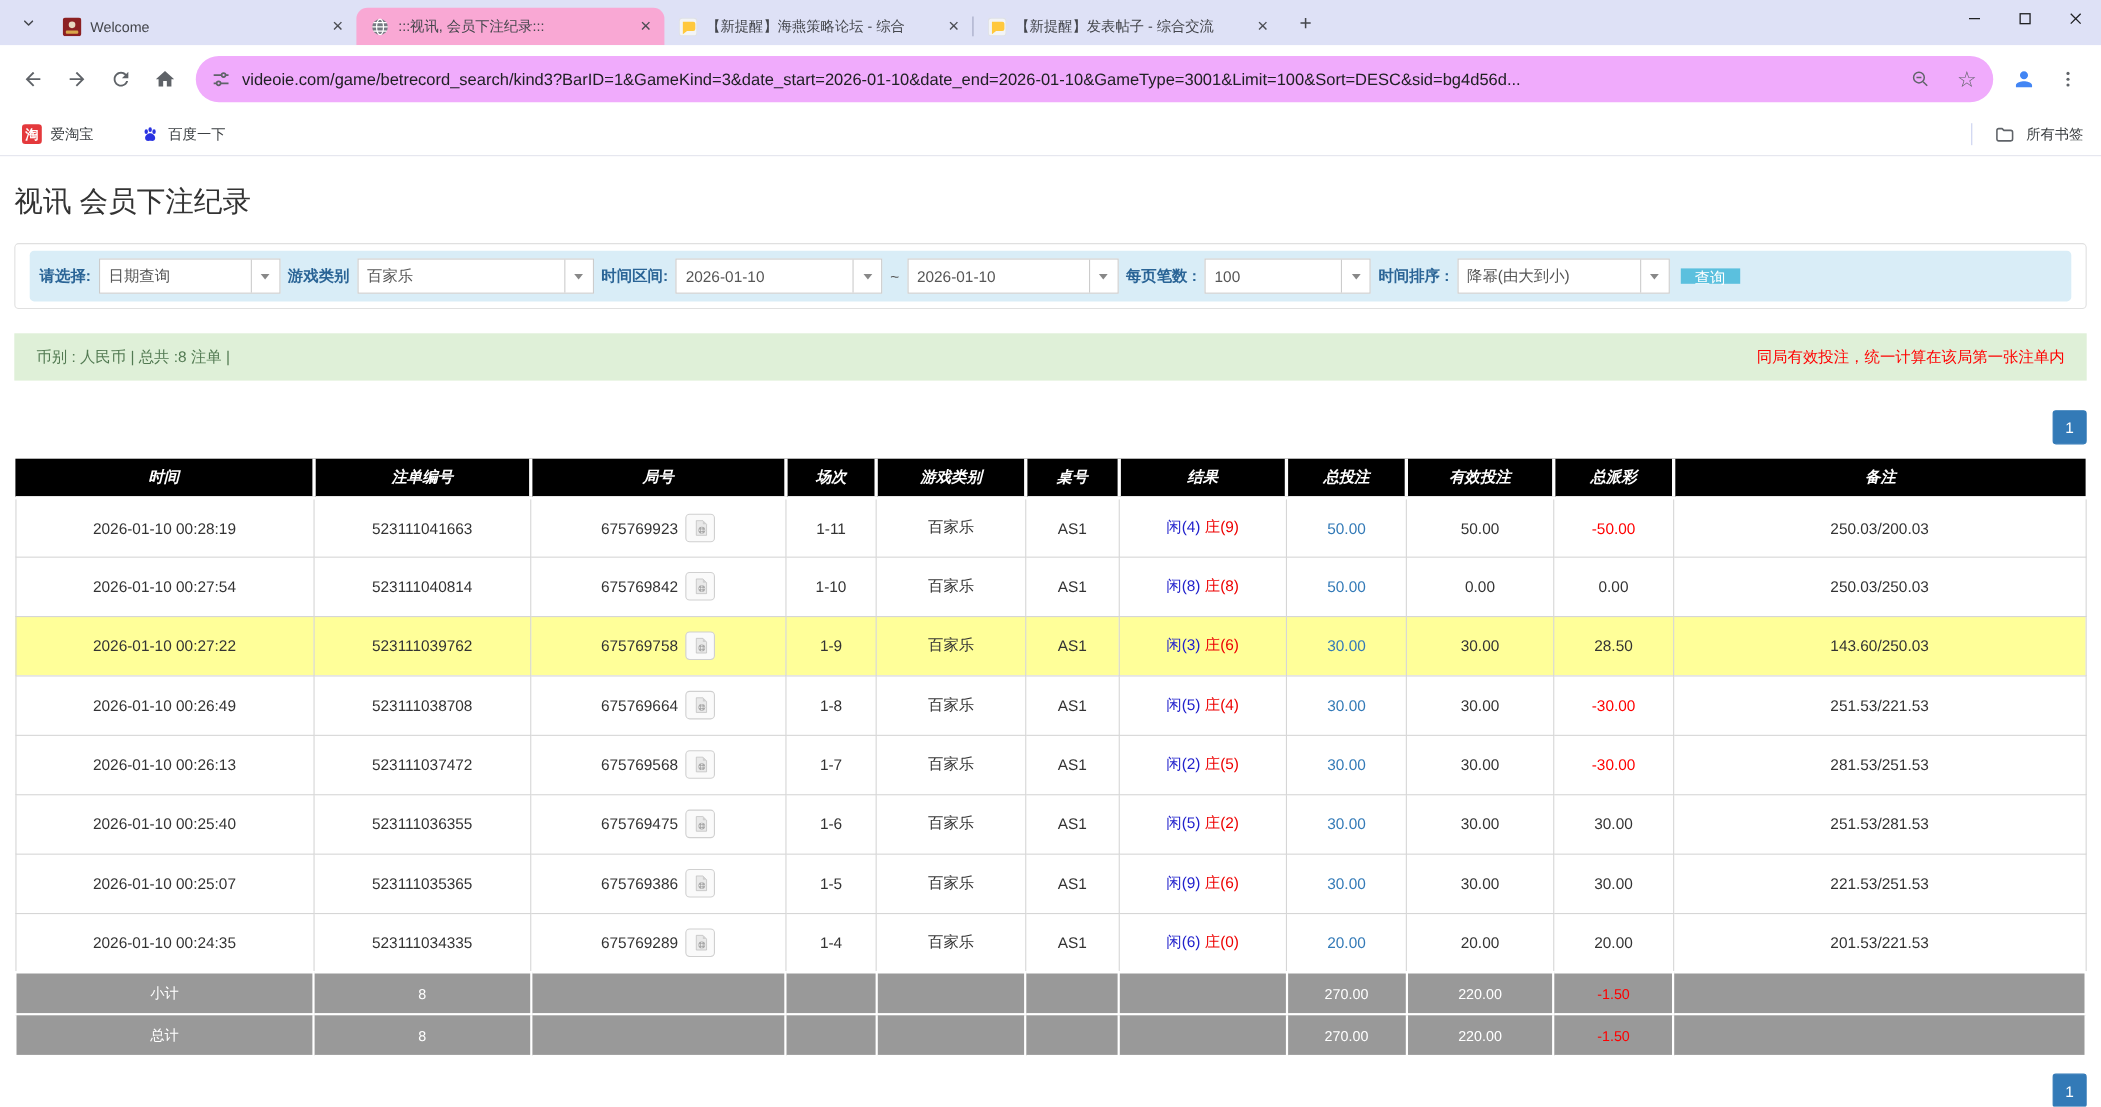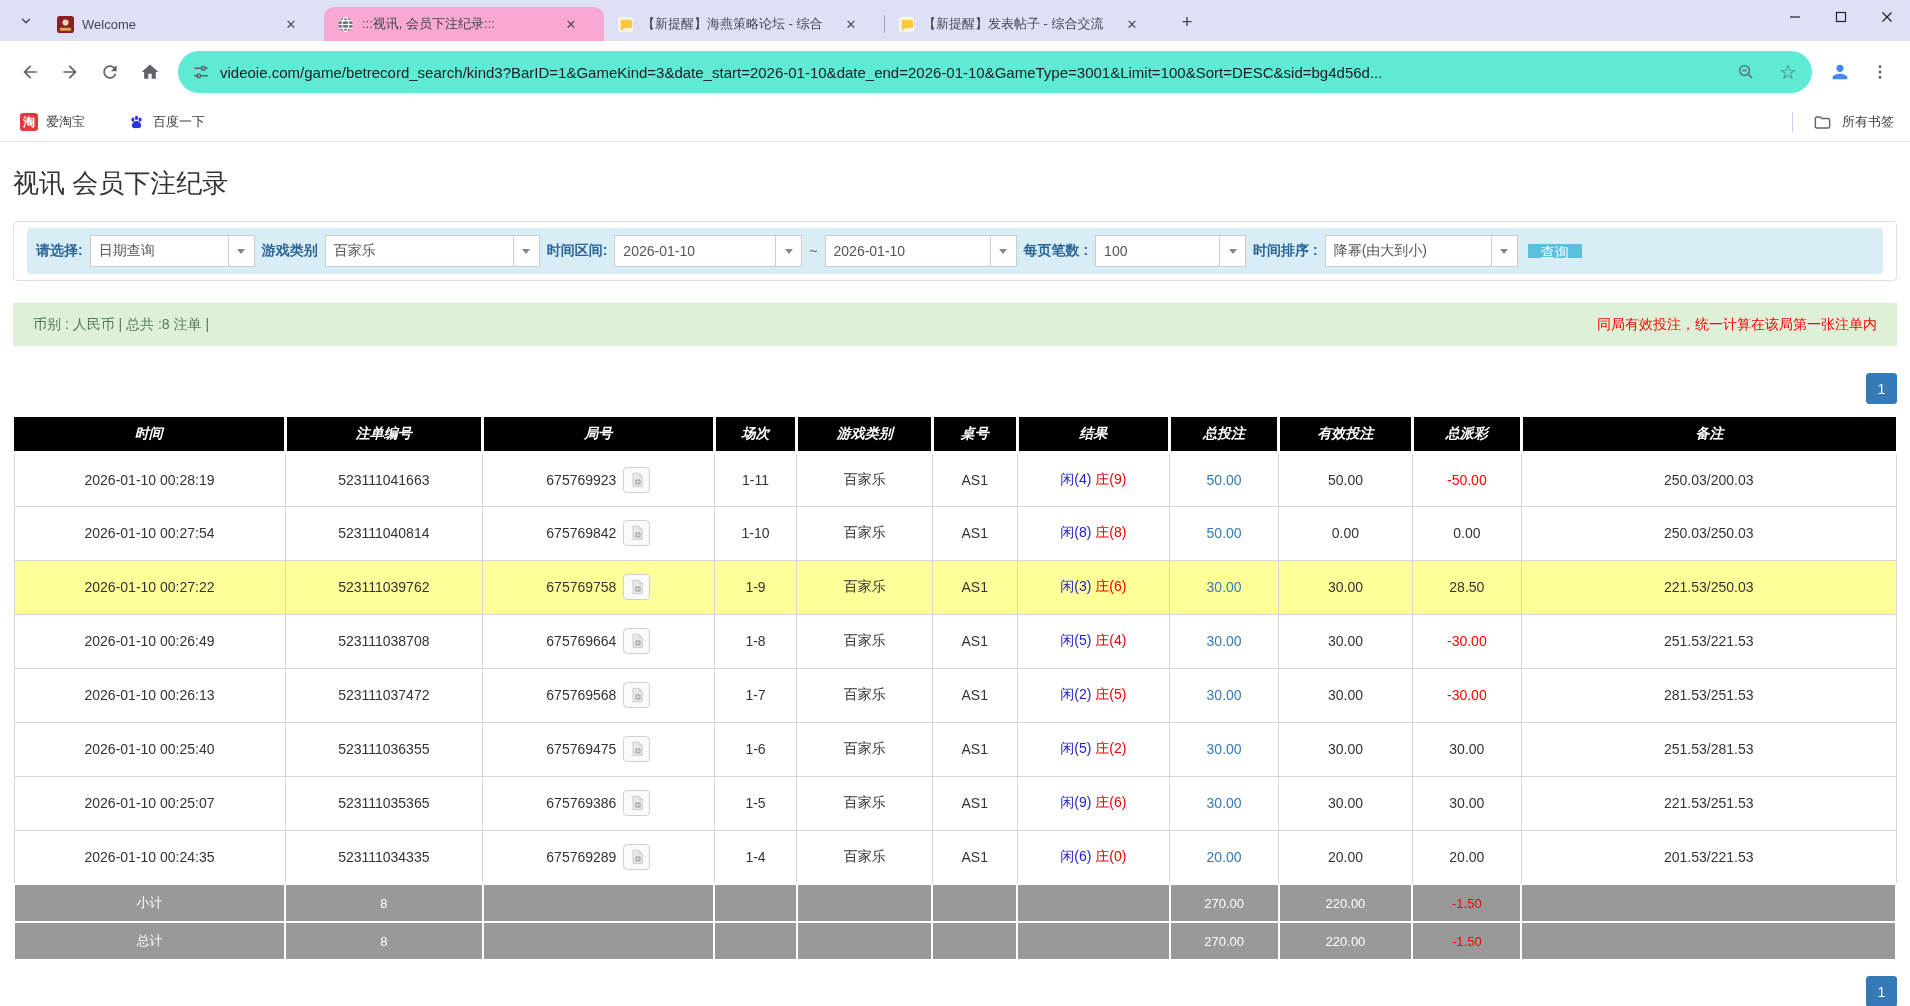--- a/index.html
+++ b/index.html
@@ -2,33 +2,33 @@
 <html style="--accent: #337ab7; --link: #337ab7; --button: #5bc0de; --label: #2a6496; --info-bg: #d9edf7; --success-bg: #dff0d8; --success-text: #527a52; --notice-red: #ff0000; --negative: #ff0000; --header-bg: #000000; --footer-bg: #999999; --highlight: #ffff99; --player-blue: #2222cc; --banker-red: #ee0000;"><head>
 <meta charset="utf-8">
 <style>
   * { margin:0; padding:0; box-sizing:border-box; }
   html,body { width:1910px; height:1006px; overflow:hidden; }
   body { font-family:"Liberation Sans","DejaVu Sans",sans-serif; background:#fff; color:#333; }
 
   
   .tabstrip { height:41px; background:#dee1f6; display:flex; align-items:flex-end; padding-left:8px; position:relative; }
   .tabsearch { width:28px; height:28px; margin:0 4px 6px 4px; display:flex; align-items:center; justify-content:center; border-radius:50%; }
-  .tab { width:280px; height:34px; display:flex; align-items:center; gap:8px; padding:0 24px 0 12px; border-radius:10px 10px 0 0; font-size:13px; color:#44464c; position:relative; }
+  .tab { width:280px; height:34px; display:flex; align-items:center; gap:8px; padding:0 8px 0 12px; border-radius:10px 10px 0 0; font-size:13px; color:#44464c; position:relative; }
   .tab.active { background:#f9a8d4; }
   .tab .ttl { flex:1; white-space:nowrap; overflow:hidden; }
   .tab .tclose { width:18px; height:18px; display:flex; align-items:center; justify-content:center; font-size:13px; color:#4a4c52; border-radius:50%; flex:0 0 auto; }
   .tabsep { width:1px; height:18px; background:#9fa5c0; align-self:center; margin-top:6px; }
   .newtab { width:28px; height:28px; margin:0 0 5px 8px; display:flex; align-items:center; justify-content:center; font-size:19px; color:#44464c; border-radius:50%; }
   .wincontrols { position:absolute; right:0; top:0; height:34px; display:flex; }
   .winbtn { width:46px; height:34px; display:flex; align-items:center; justify-content:center; }
   .favicon { width:18px; height:18px; flex:0 0 auto; display:flex; align-items:center; justify-content:center; }
 
   .toolbar { height:62px; background:#fff; display:flex; align-items:center; padding:0 10px; }
   .navbtn { width:40px; height:40px; border-radius:50%; display:flex; align-items:center; justify-content:center; flex:0 0 auto; }
-  .omnibox { flex:1; height:42px; margin:0 8px; background:#5eead4; border-radius:21px; display:flex; align-items:center; padding:0 8px 0 14px; gap:10px; min-width:0; }
+  .omnibox { flex:1; height:42px; margin:0 8px; background:#f0abfc; border-radius:21px; display:flex; align-items:center; padding:0 8px 0 14px; gap:10px; min-width:0; }
   .omnibox .url { flex:1; font-size:15px; color:#202124; white-space:nowrap; overflow:hidden; text-overflow:ellipsis; }
   .obtn { width:32px; height:32px; display:flex; align-items:center; justify-content:center; border-radius:50%; flex:0 0 auto; }
   .star { font-size:20px; color:#5f6368; }
 
   .bookmarksbar { height:39px; background:#fff; border-bottom:1px solid #e4e5ee; display:flex; align-items:center; padding:0 16px; font-size:13px; color:#3c4043; }
   .bm { display:flex; align-items:center; gap:8px; margin-right:34px; height:26px; padding:0 4px; border-radius:13px; }
   .bm-ico { width:18px; height:18px; border-radius:3px; display:flex; align-items:center; justify-content:center; }
   .tao { background:#e4393c; color:#fff; font-size:12px; font-weight:bold; }
   .bm-right { margin-left:auto; display:flex; align-items:center; gap:10px; }
   .bm-divider { width:1px; height:20px; background:#c9d0ef; margin-right:10px; }
@@ -392,21 +392,21 @@
                 </svg>
               </span>
             </span></td>
           <td>1-9</td>
           <td>百家乐</td>
           <td>AS1</td>
           <td><span><span class="rp">闲(3)</span> <span class="rb">庄(6)</span></span></td>
           <td class="blue">30.00</td>
           <td>30.00</td>
           <td>28.50</td>
-          <td>221.53/250.03</td>
+          <td>143.60/250.03</td>
         </tr>
         <tr>
           <td>2026-01-10 00:26:49</td>
           <td>523111038708</td>
           <td><span class="roundwrap">
               <span>675769664</span>
               <span class="vidbtn">
                 <svg width="16" height="16" viewBox="0 0 24 24">
                   <path d="M6 2h9l5 5v15H6z" fill="#e9e9e9" stroke="#bdbdbd" stroke-width="1"></path>
                   <path d="M15 2l5 5h-5z" fill="#cfcfcf"></path>

